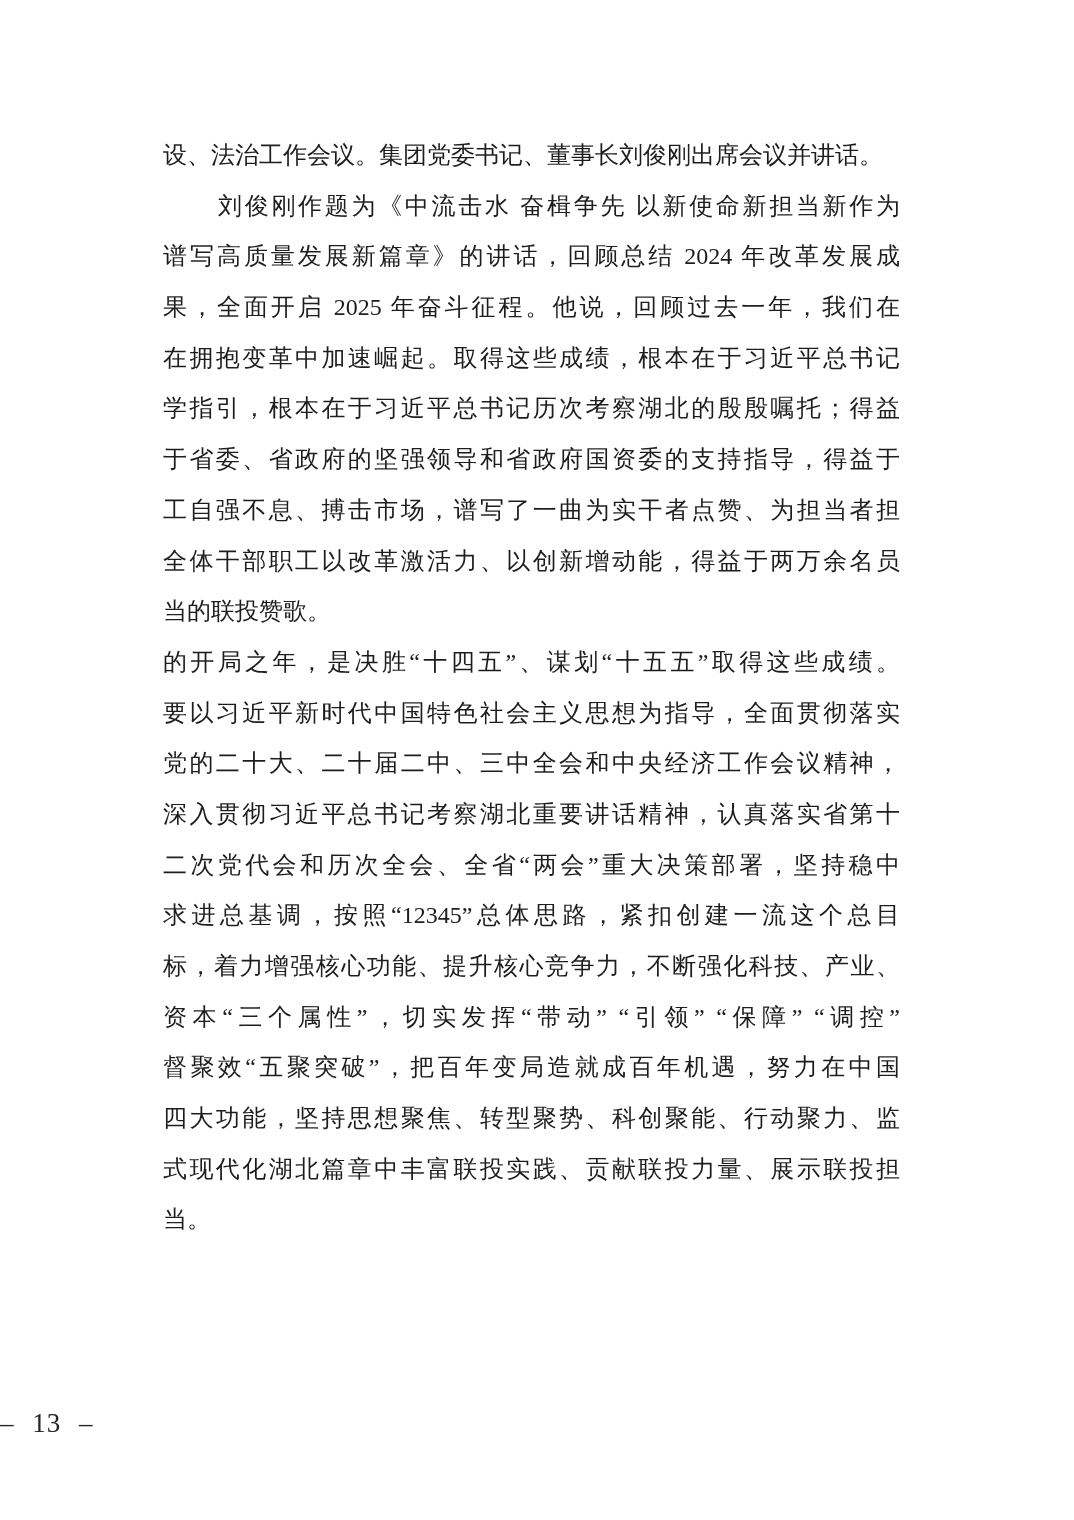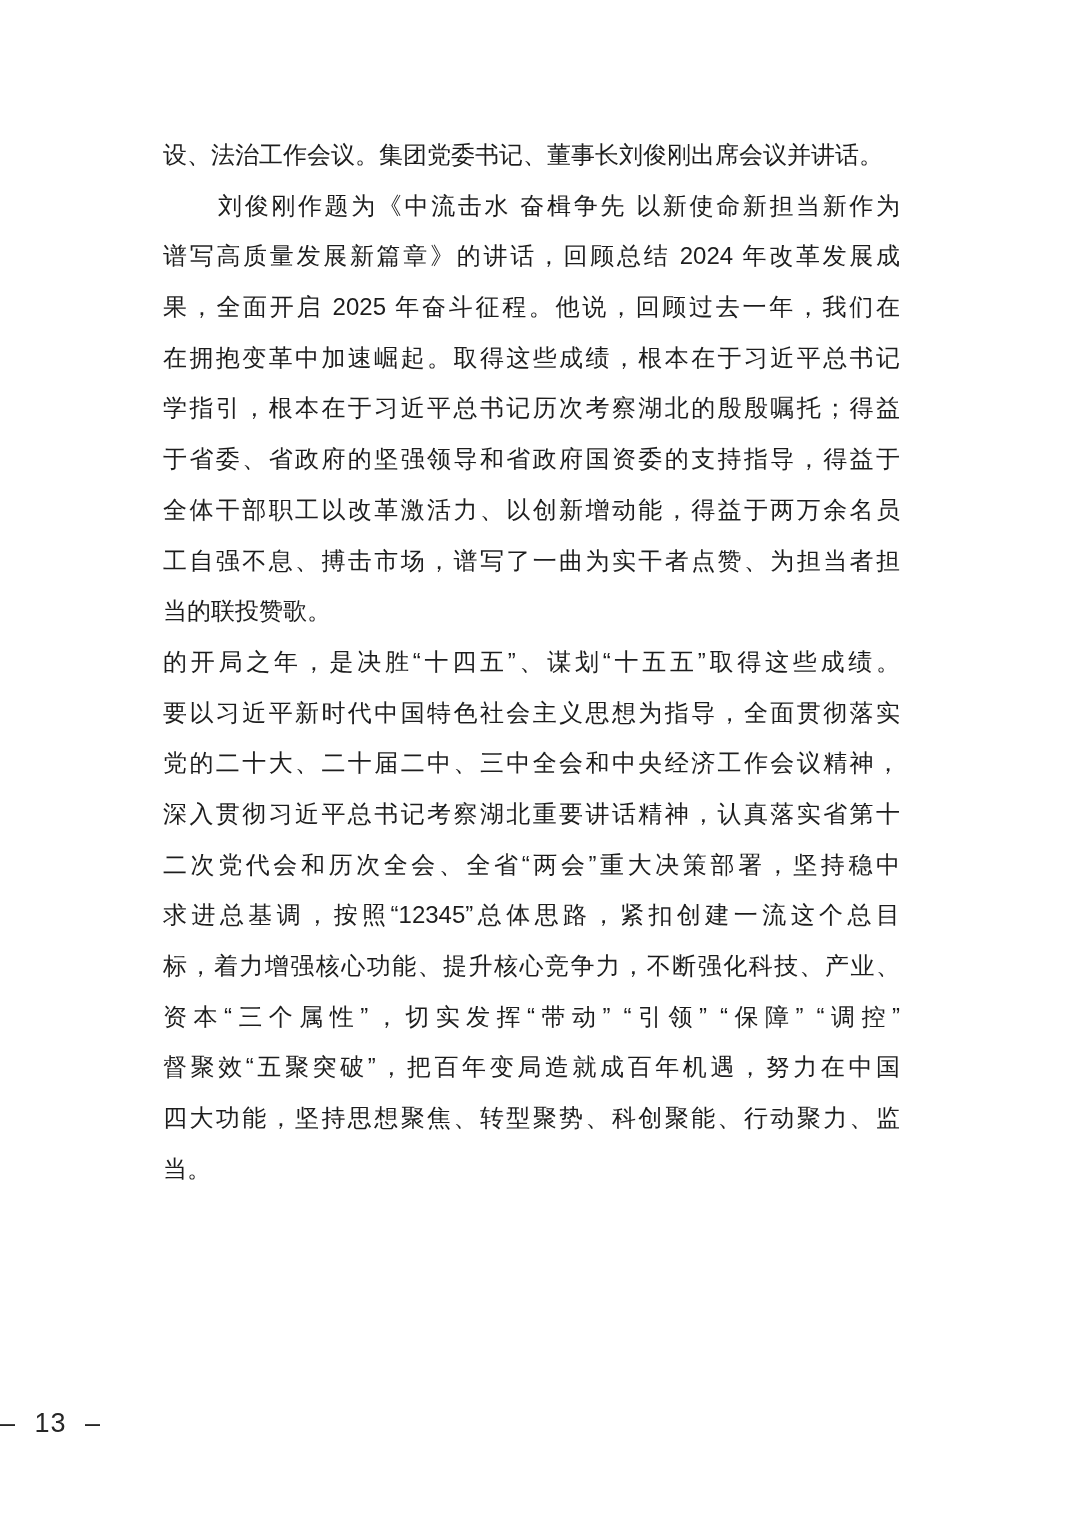--- a/index.html
+++ b/index.html
@@ -6,21 +6,21 @@
     margin: 0;
     padding: 0;
     background: #ffffff;
   }
   .page {
     position: relative;
     width: 988px;
     height: 1520px;
     background: #ffffff;
     overflow: hidden;
-    font-family: Liberation Sans, sans-serif;
+    font-family: Liberation Serif, serif;
   }
   .text-block {
     position: absolute;
     left: 163px;
     top: 130px;
     width: 737px;
   }
   .line {
     font-size: 24px;
     line-height: 50.7px;
@@ -55,31 +55,32 @@
 
 <div class="page">
   <div class="text-block">
       <div class="line last">设、法治工作会议。集团党委书记、董事长刘俊刚出席会议并讲话。</div>
       <div class="line indent">刘俊刚作题为《中流击水 奋楫争先 以新使命新担当新作为</div>
       <div class="line">谱写高质量发展新篇章》的讲话，回顾总结 2024 年改革发展成</div>
       <div class="line">果，全面开启 2025 年奋斗征程。他说，回顾过去一年，我们在</div>
       <div class="line">在拥抱变革中加速崛起。取得这些成绩，根本在于习近平总书记</div>
       <div class="line">学指引，根本在于习近平总书记历次考察湖北的殷殷嘱托；得益</div>
       <div class="line">于省委、省政府的坚强领导和省政府国资委的支持指导，得益于</div>
+      <div class="line">工自强不息、搏击市场，谱写了一曲为实干者点赞、为担当者担</div>
       <div class="line">全体干部职工以改革激活力、以创新增动能，得益于两万余名员</div>
-      <div class="line">工自强不息、搏击市场，谱写了一曲为实干者点赞、为担当者担</div>
       <div class="line last">当的联投赞歌。</div>
       <div class="line">的开局之年，是决胜“十四五”、谋划“十五五”取得这些成绩。</div>
       <div class="line">要以习近平新时代中国特色社会主义思想为指导，全面贯彻落实</div>
       <div class="line">党的二十大、二十届二中、三中全会和中央经济工作会议精神，</div>
       <div class="line">深入贯彻习近平总书记考察湖北重要讲话精神，认真落实省第十</div>
       <div class="line">二次党代会和历次全会、全省“两会”重大决策部署，坚持稳中</div>
       <div class="line">求进总基调，按照“12345”总体思路，紧扣创建一流这个总目</div>
       <div class="line">标，着力增强核心功能、提升核心竞争力，不断强化科技、产业、</div>
       <div class="line">资本“三个属性”，切实发挥“带动” “引领” “保障” “调控”</div>
       <div class="line">督聚效“五聚突破”，把百年变局造就成百年机遇，努力在中国</div>
       <div class="line">四大功能，坚持思想聚焦、转型聚势、科创聚能、行动聚力、监</div>
+      <div class="line">式现代化湖北篇章中丰富联投实践、贡献联投力量、展示联投担</div>
       <div class="line last">当。</div>
     </div>
   <div class="footer">
     <span>– 13 –</span>
   </div>
 </div>
 
 </body></html>

